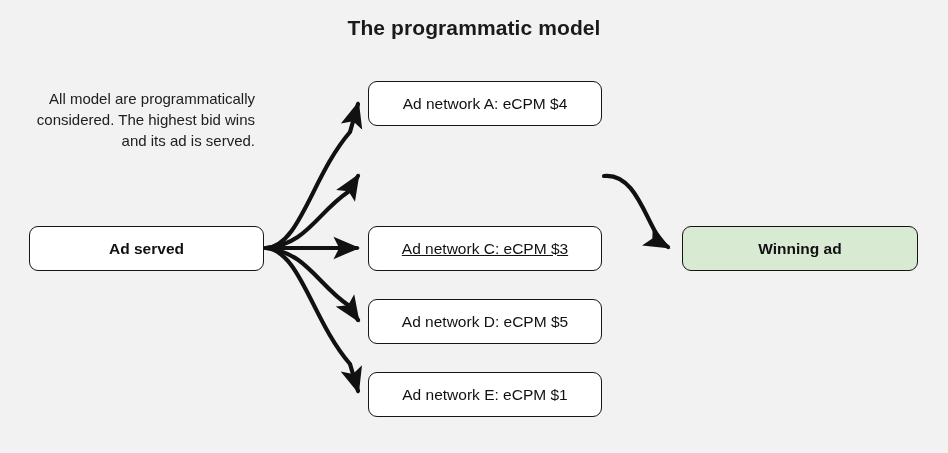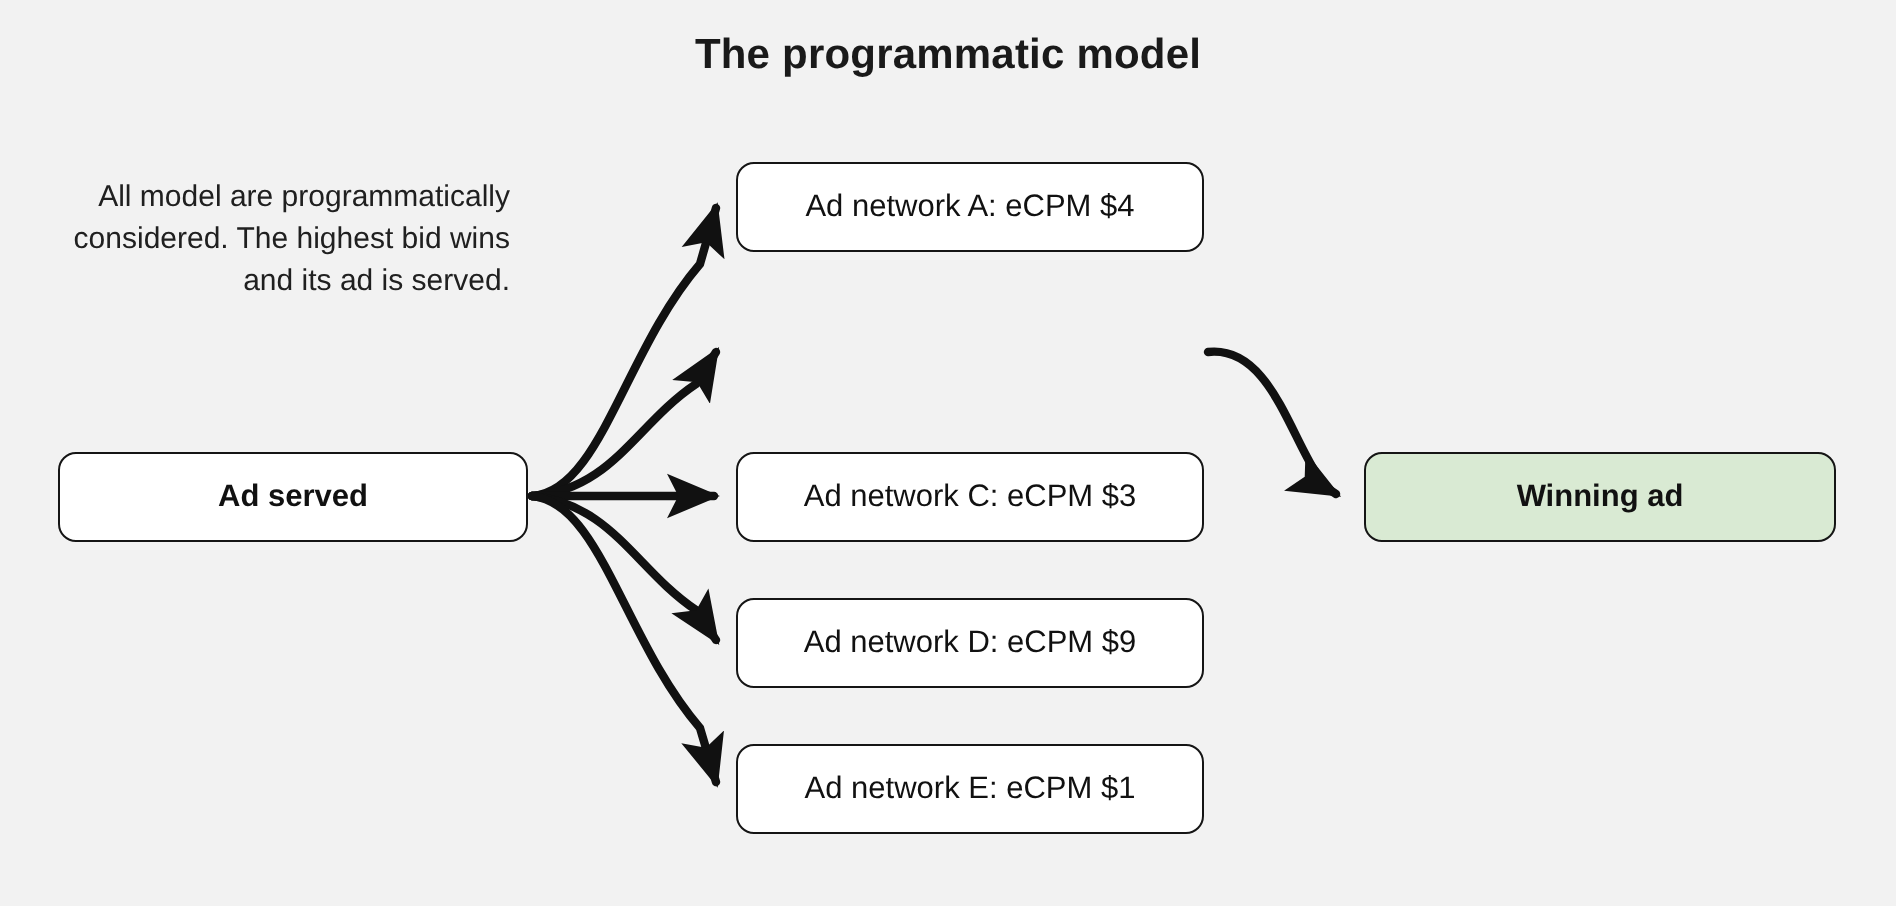--- a/index.html
+++ b/index.html
@@ -68,21 +68,21 @@
     font-weight: bold;
   }
   .node-label {
     display: block;
     white-space: nowrap;
   }
   
   #node-ad-request { left: 29px;  top: 226px; width: 235px; height: 45px; }
   #node-net-a      { left: 368px; top: 81px;  width: 234px; height: 45px; }
   #node-net-b      { left: 368px; top: 153px; width: 234px; height: 45px; }
-  #node-net-c      { left: 368px; top: 226px; width: 234px; height: 45px; }
+  #node-net-c      { left: 368px; top: 226px; width: 234px; height: 45px; text-decoration: underline; }
   #node-net-d      { left: 368px; top: 299px; width: 234px; height: 45px; }
   #node-net-e      { left: 368px; top: 372px; width: 234px; height: 45px; }
   #node-winning-ad { left: 682px; top: 226px; width: 236px; height: 45px; }
 </style>
 </head>
 <body style="background: rgb(242, 242, 242);">
 
 <div id="canvas">
 
   <div class="diagram-title">The programmatic model</div>
@@ -113,21 +113,21 @@
   <div class="node" id="node-net-a">
     <span class="node-label">Ad network A: eCPM $4</span>
   </div>
 
 
   <div class="node" id="node-net-c">
     <span class="node-label">Ad network C: eCPM $3</span>
   </div>
 
   <div class="node" id="node-net-d">
-    <span class="node-label">Ad network D: eCPM $9</span>
+    <span class="node-label">Ad network D: eCPM $5</span>
   </div>
 
   <div class="node" id="node-net-e">
     <span class="node-label">Ad network E: eCPM $1</span>
   </div>
 
   <div class="node highlight strong" id="node-winning-ad">
     <span class="node-label">Winning ad</span>
   </div>
 

